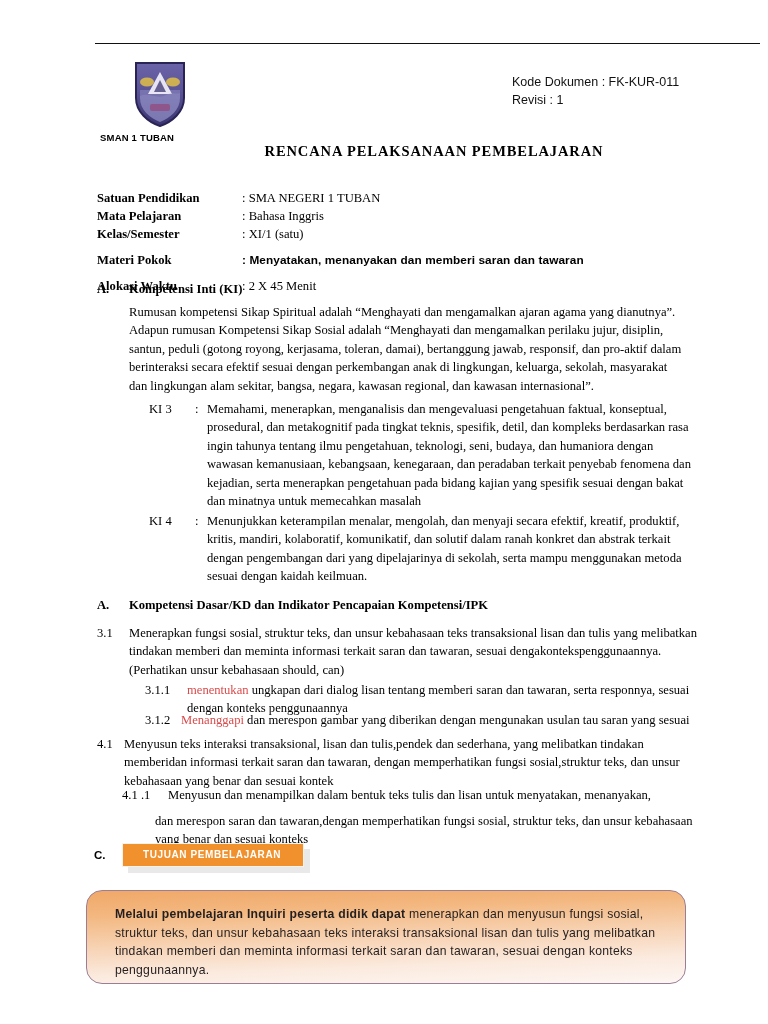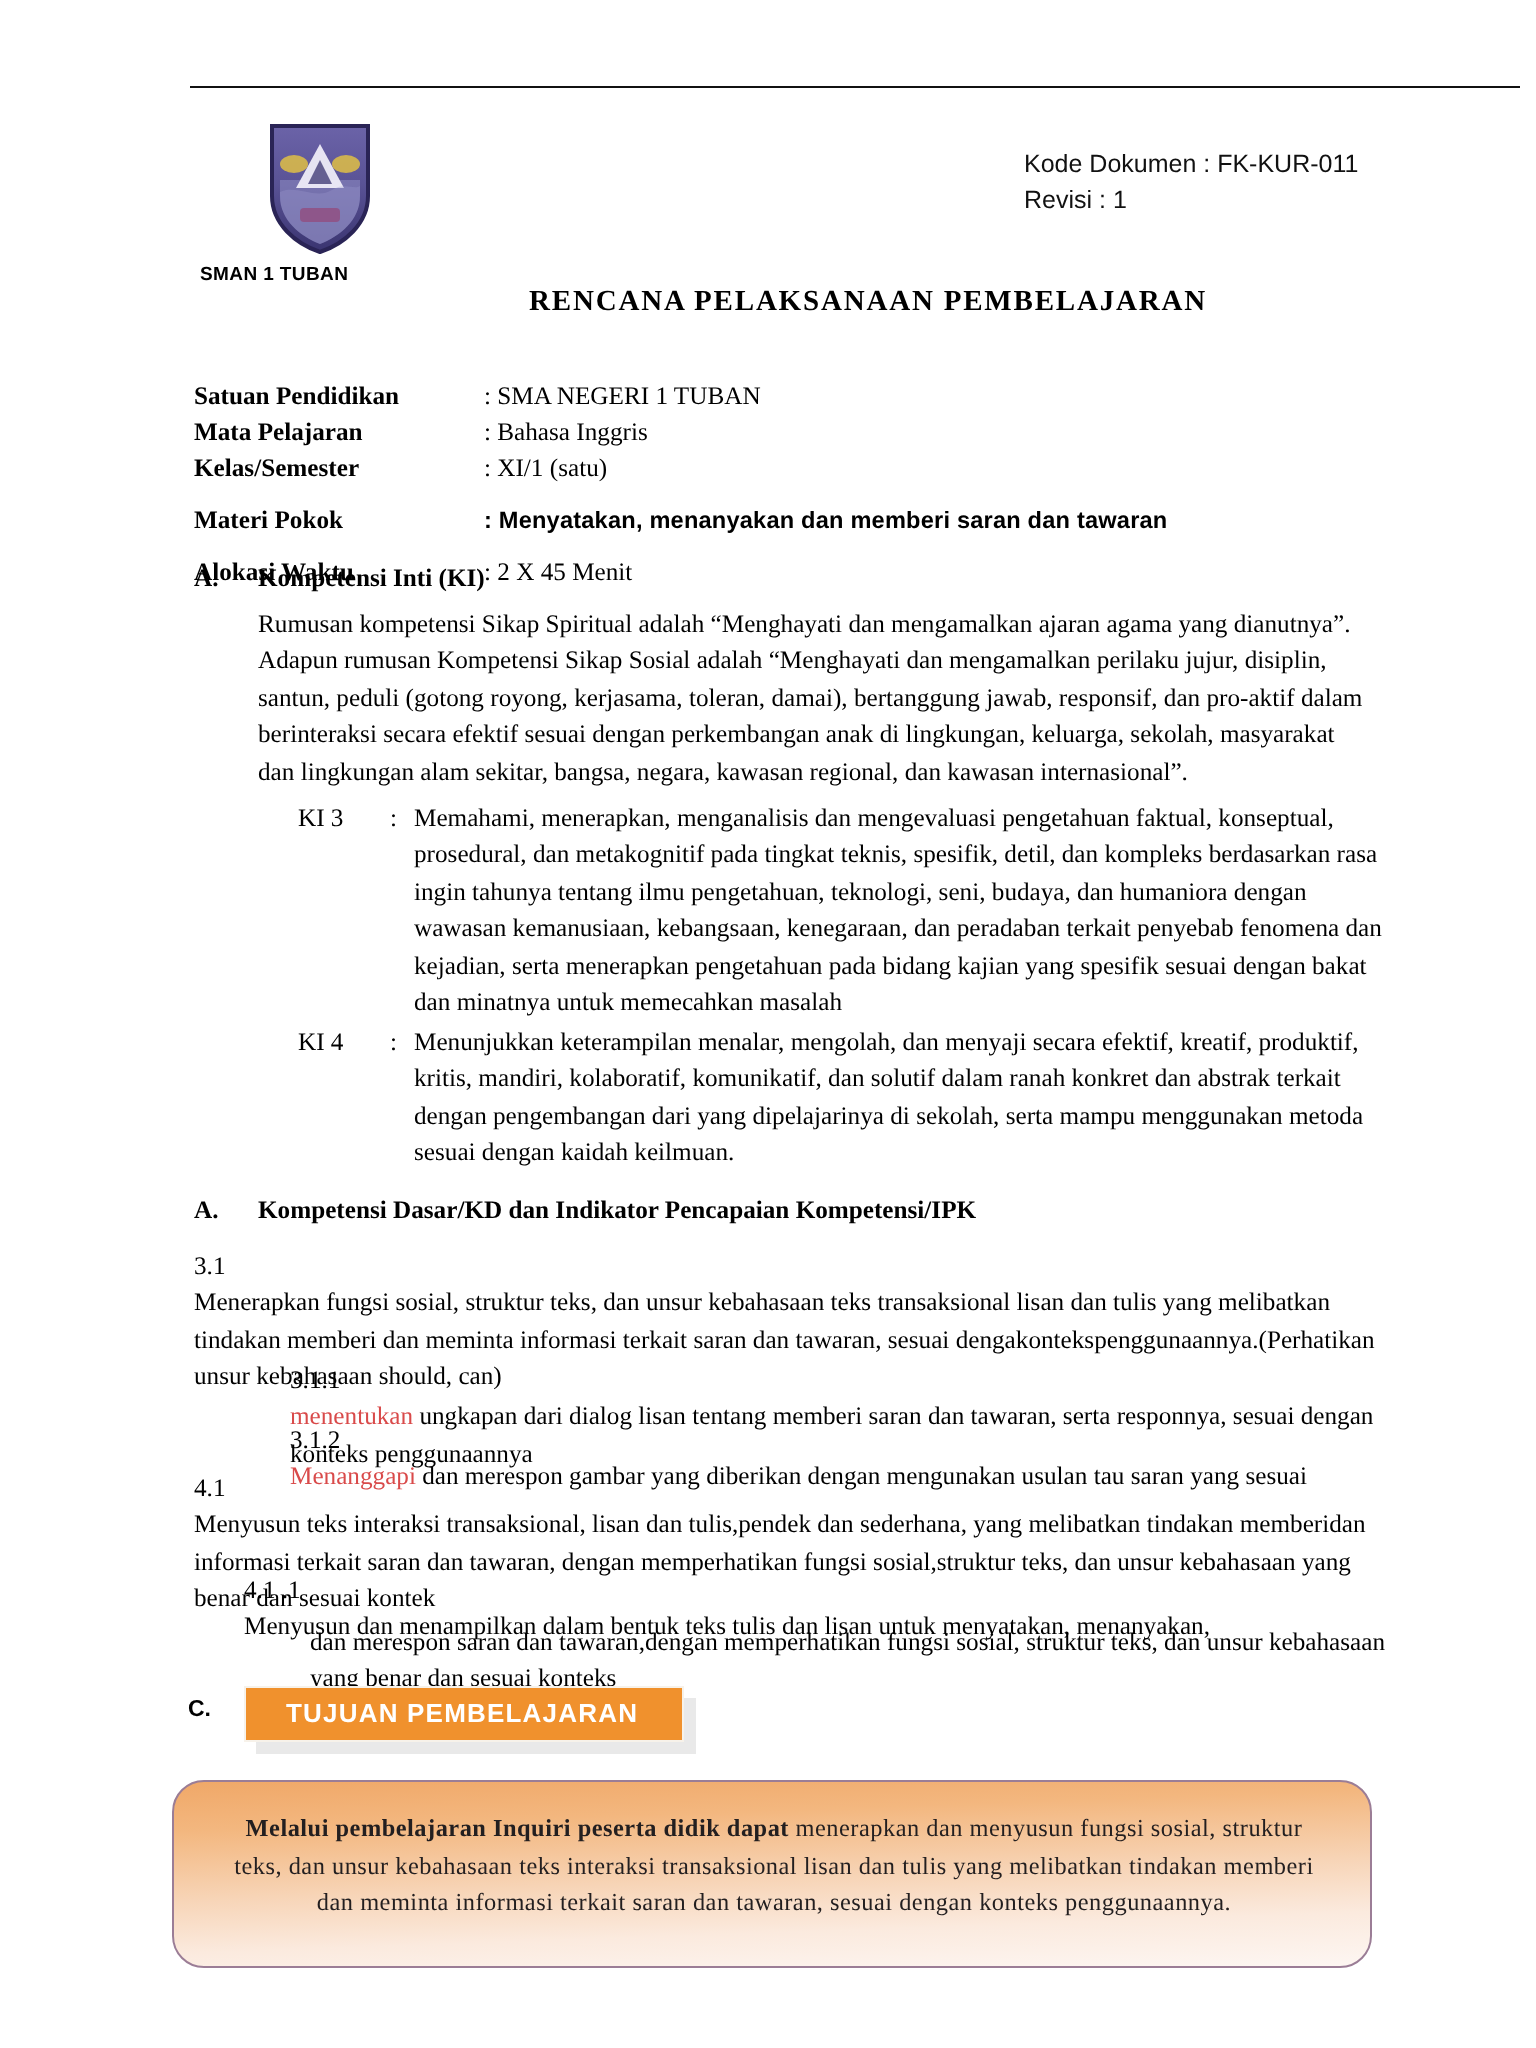--- a/index.html
+++ b/index.html
@@ -139,21 +139,20 @@
   }
   .ki-row .ki-tag { width: 46px; flex: none; }
   .ki-row .ki-colon { width: 12px; flex: none; }
   .ki-row .ki-text { flex: 1; }
 
   .num-row {
     position: absolute;
     display: flex;
     font-size: 12.6px;
     line-height: 18.4px;
-    flex-direction: column;
   }
   .num-row .num { flex: none; }
   .num-row .num-text { flex: 1; }
 
   .red { color: #d94a4a; }
 
   
   .tujuan-wrap {
     position: absolute;
     left: 94px;
@@ -181,47 +180,46 @@
     background: #e9e9e9;
     z-index: 0;
   }
   .banner {
     position: relative;
     z-index: 1;
     background: #f0912d;
     color: #ffffff;
     font-family: "Liberation Sans", sans-serif;
     font-weight: bold;
-    font-size: 13px;
+    font-size: 10px;
     letter-spacing: .6px;
     padding: 5px 22px 6px 20px;
     border: 1px solid #f7f2ea;
     white-space: nowrap;
   }
 
   
   .goal-box {
     position: absolute;
     left: 86px;
     top: 890px;
     width: 600px;
     height: 94px;
     box-sizing: border-box;
     border: 1.4px solid #9b7d96;
     border-radius: 16px;
     background: linear-gradient(178deg, #f0a868 0%, #f3b77f 22%, #f7d4b6 52%, #fbeade 76%, #fdf6f2 100%);
     padding: 14px 26px 0 28px;
   }
   .goal-text {
-    font-family: Liberation Serif, serif;
+    font-family: Liberation Sans, sans-serif;
     font-size: 12.2px;
     line-height: 18.6px;
     letter-spacing: .25px;
     color: #231f20;
-    text-align: center;
   }
   .goal-text b { font-weight: bold; }
 </style>
 </head>
 <body>
 
 <div class="page">
 
   <div class="top-rule"></div>
 

